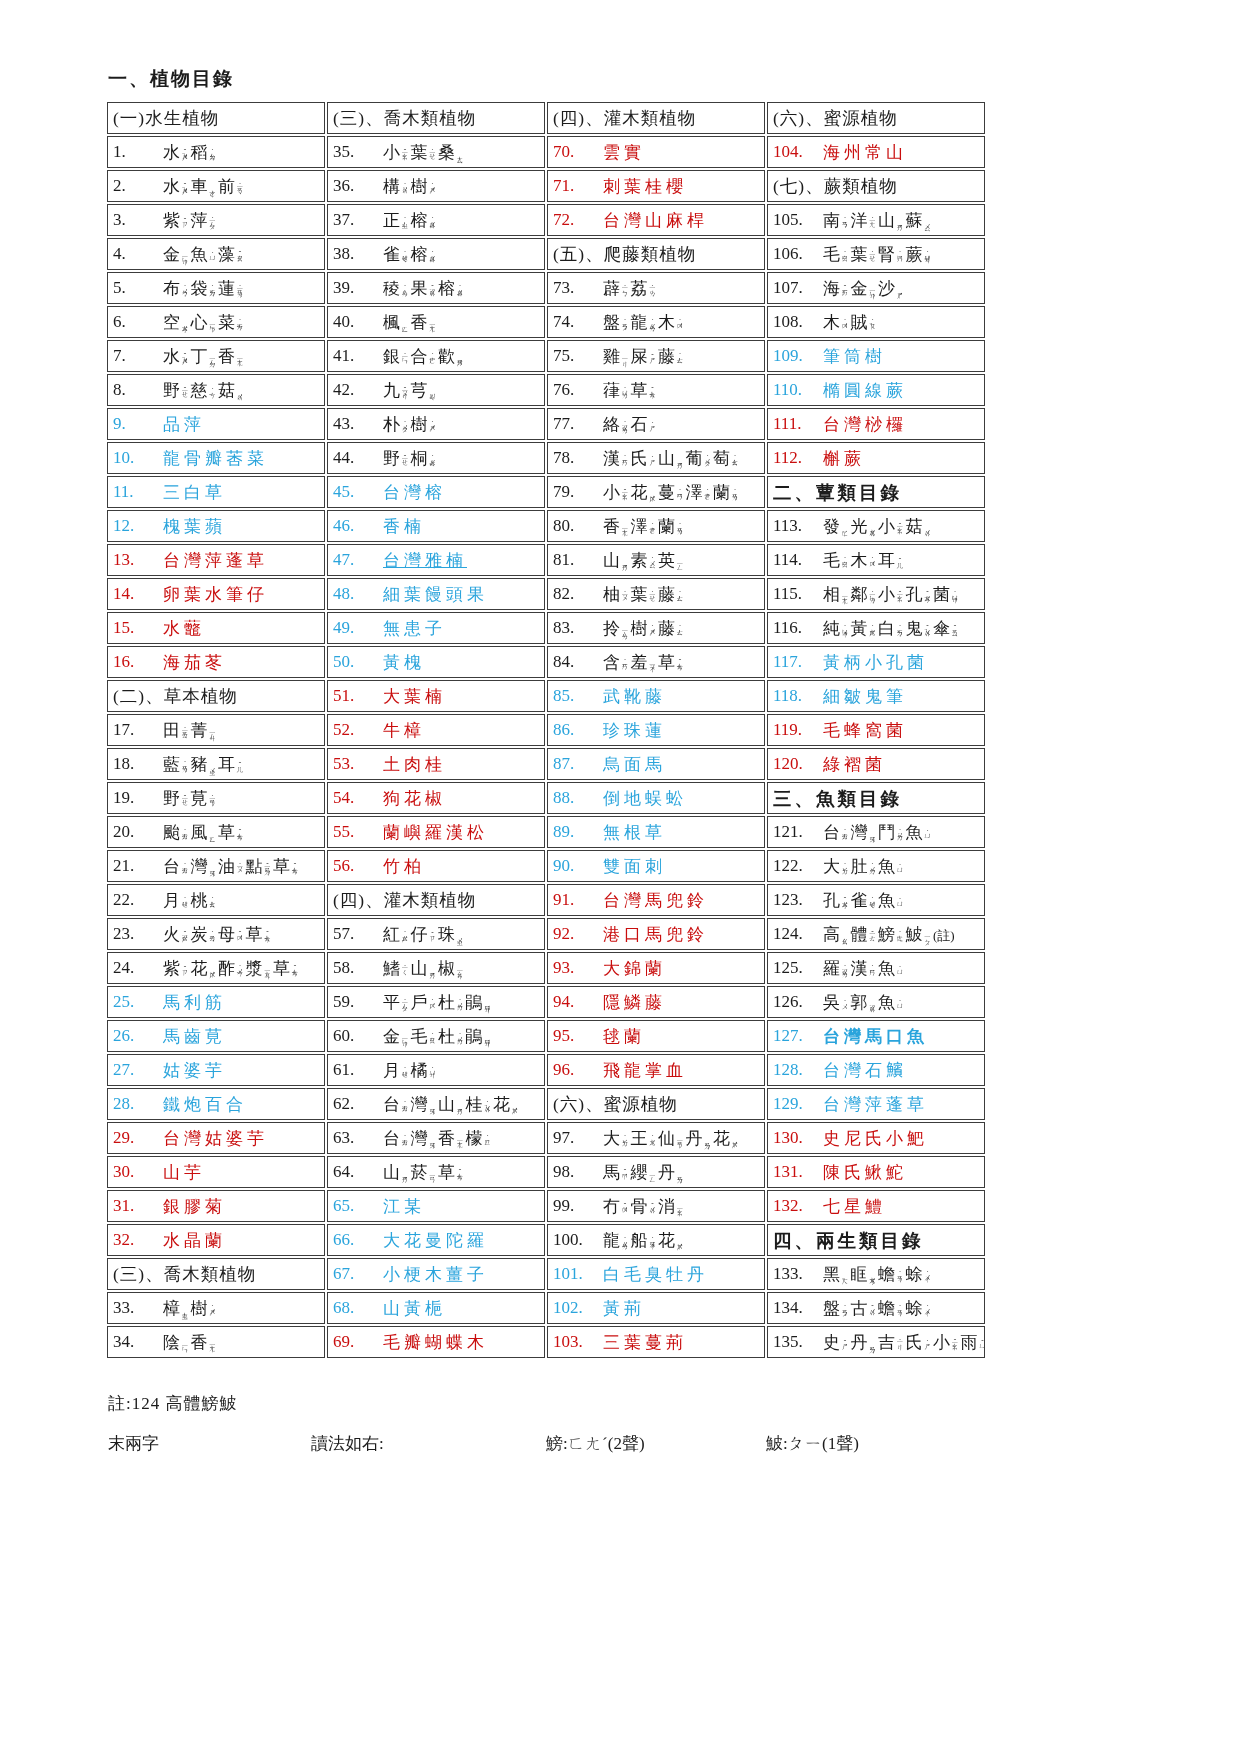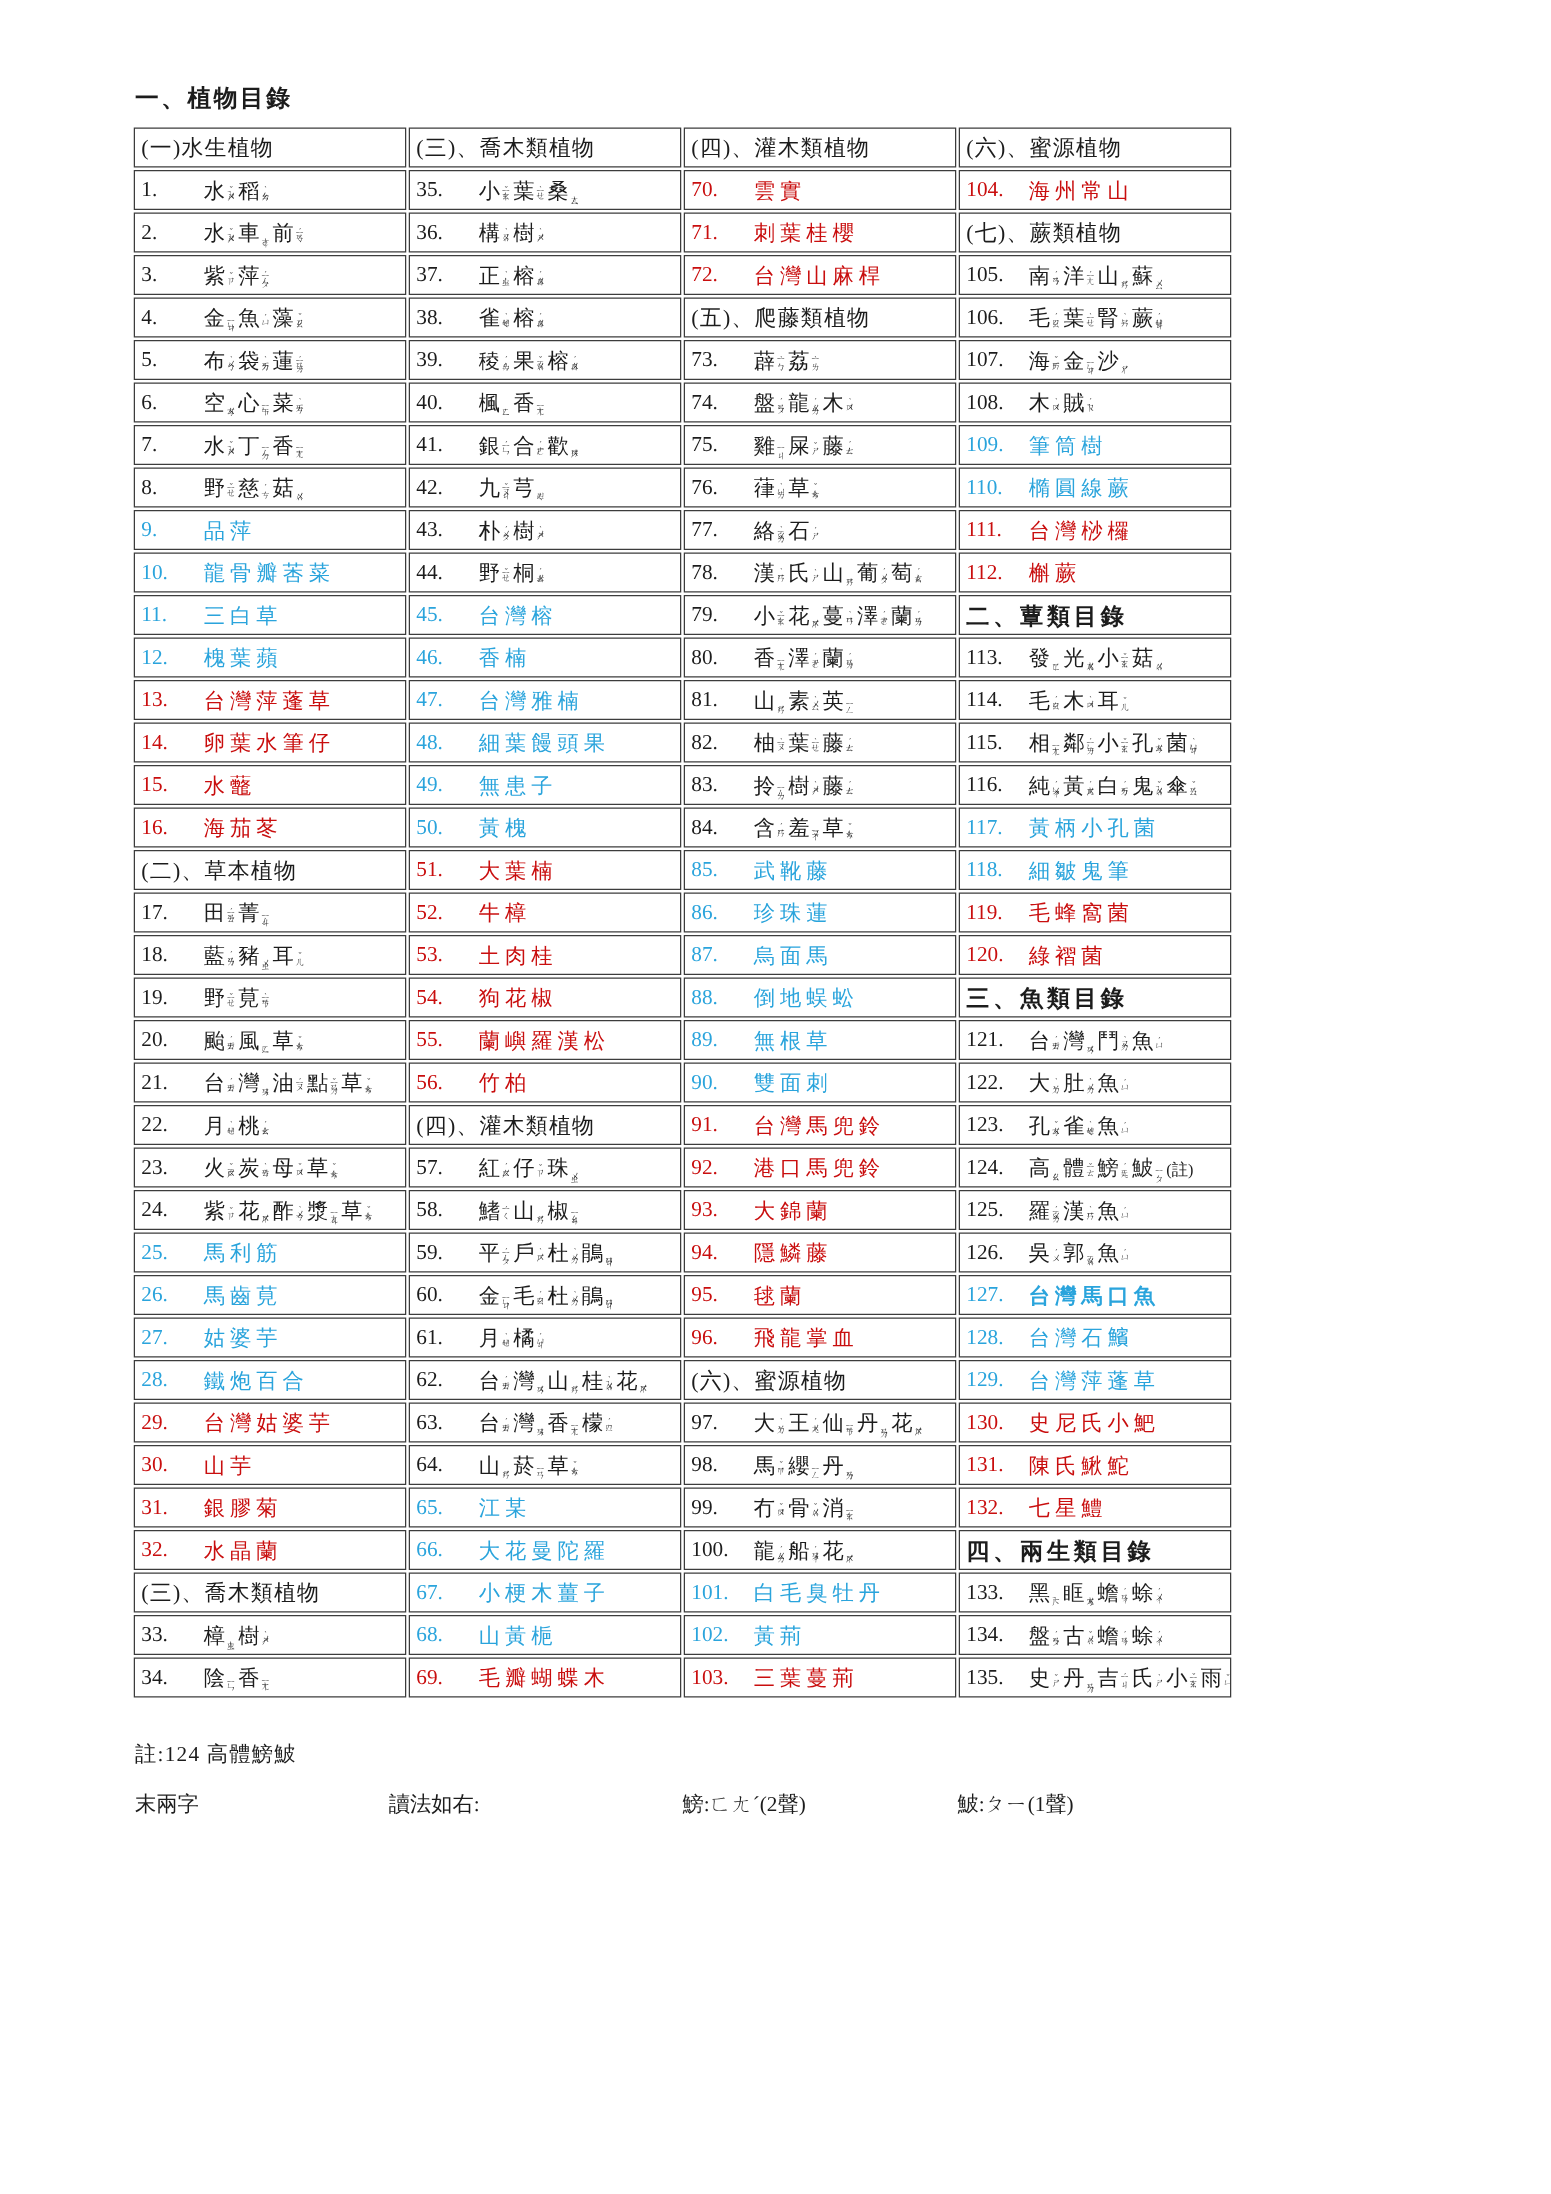--- a/index.html
+++ b/index.html
@@ -477,21 +477,21 @@
         <div class="cell">
           <span class="num c-b">45.</span>
           <span class="nm c-b" style="letter-spacing: 4px;">台灣榕</span>
         </div>
         <div class="cell">
           <span class="num c-b">46.</span>
           <span class="nm c-b" style="letter-spacing: 4px;">香楠</span>
         </div>
         <div class="cell">
           <span class="num c-b">47.</span>
-          <span class="nm c-b" style="letter-spacing: 4px;">台灣雅楠</span>
+          <span class="nm c-b" style="letter-spacing: 4px; text-decoration: underline;">台灣雅楠</span>
         </div>
         <div class="cell">
           <span class="num c-b">48.</span>
           <span class="nm c-b" style="letter-spacing: 4px;">細葉饅頭果</span>
         </div>
         <div class="cell">
           <span class="num c-b">49.</span>
           <span class="nm c-b" style="letter-spacing: 4px;">無患子</span>
         </div>
         <div class="cell">

